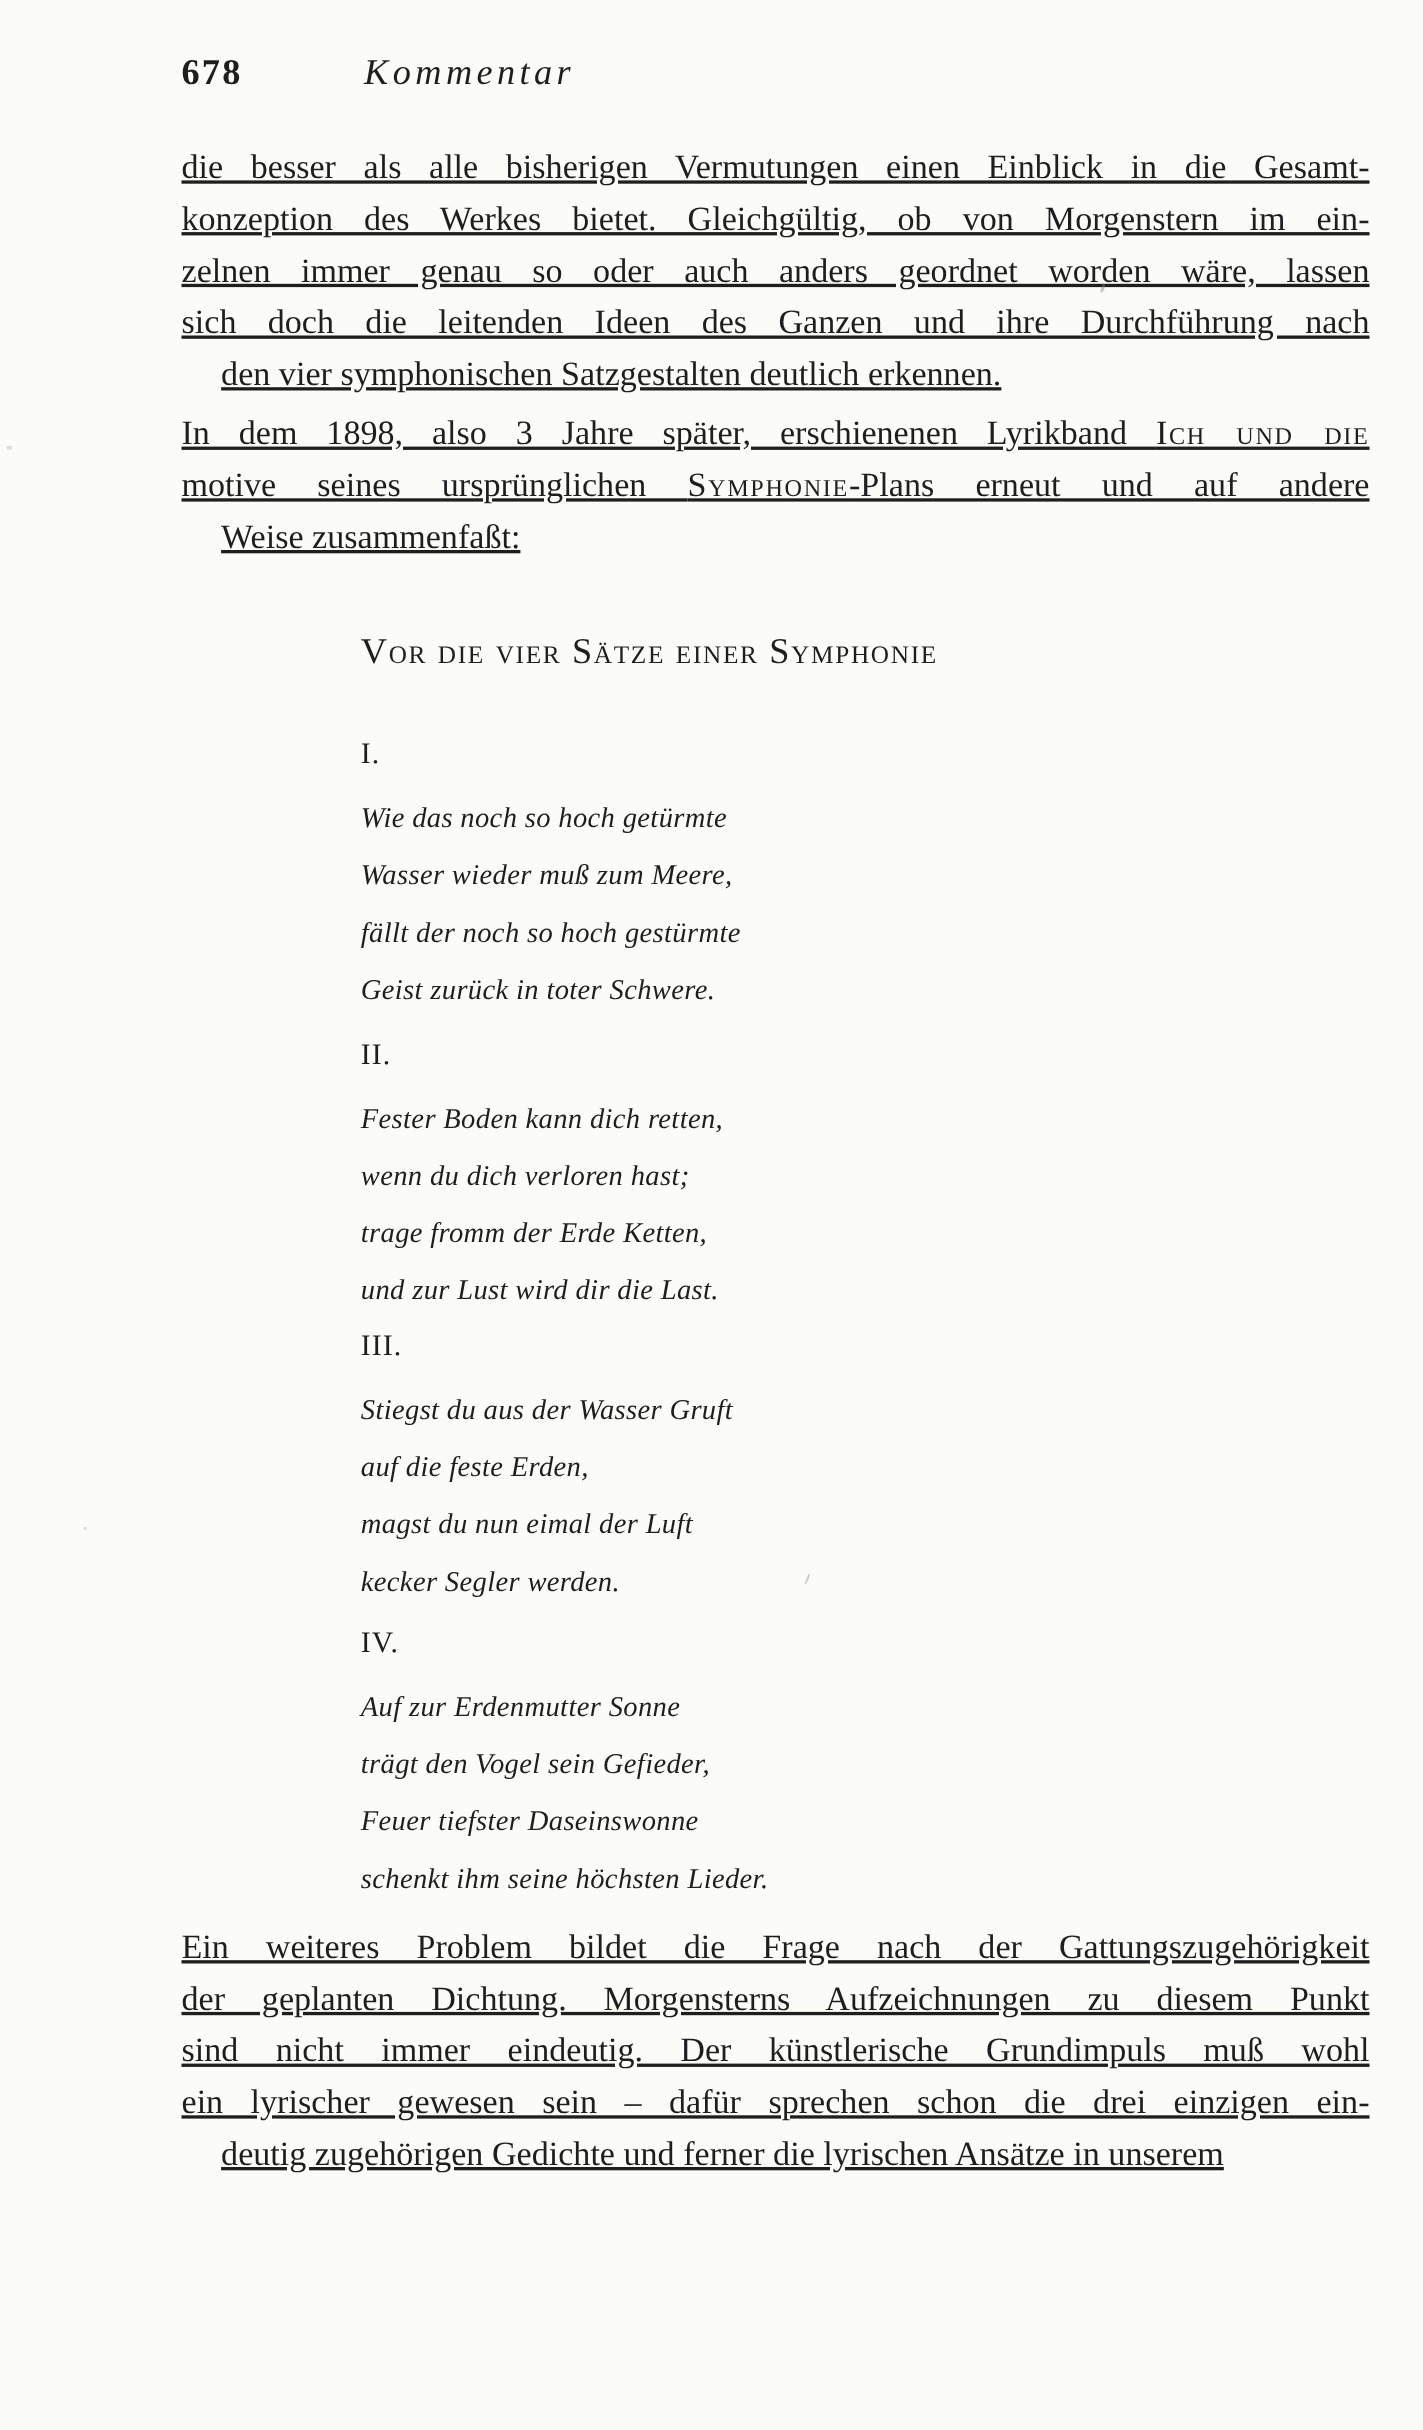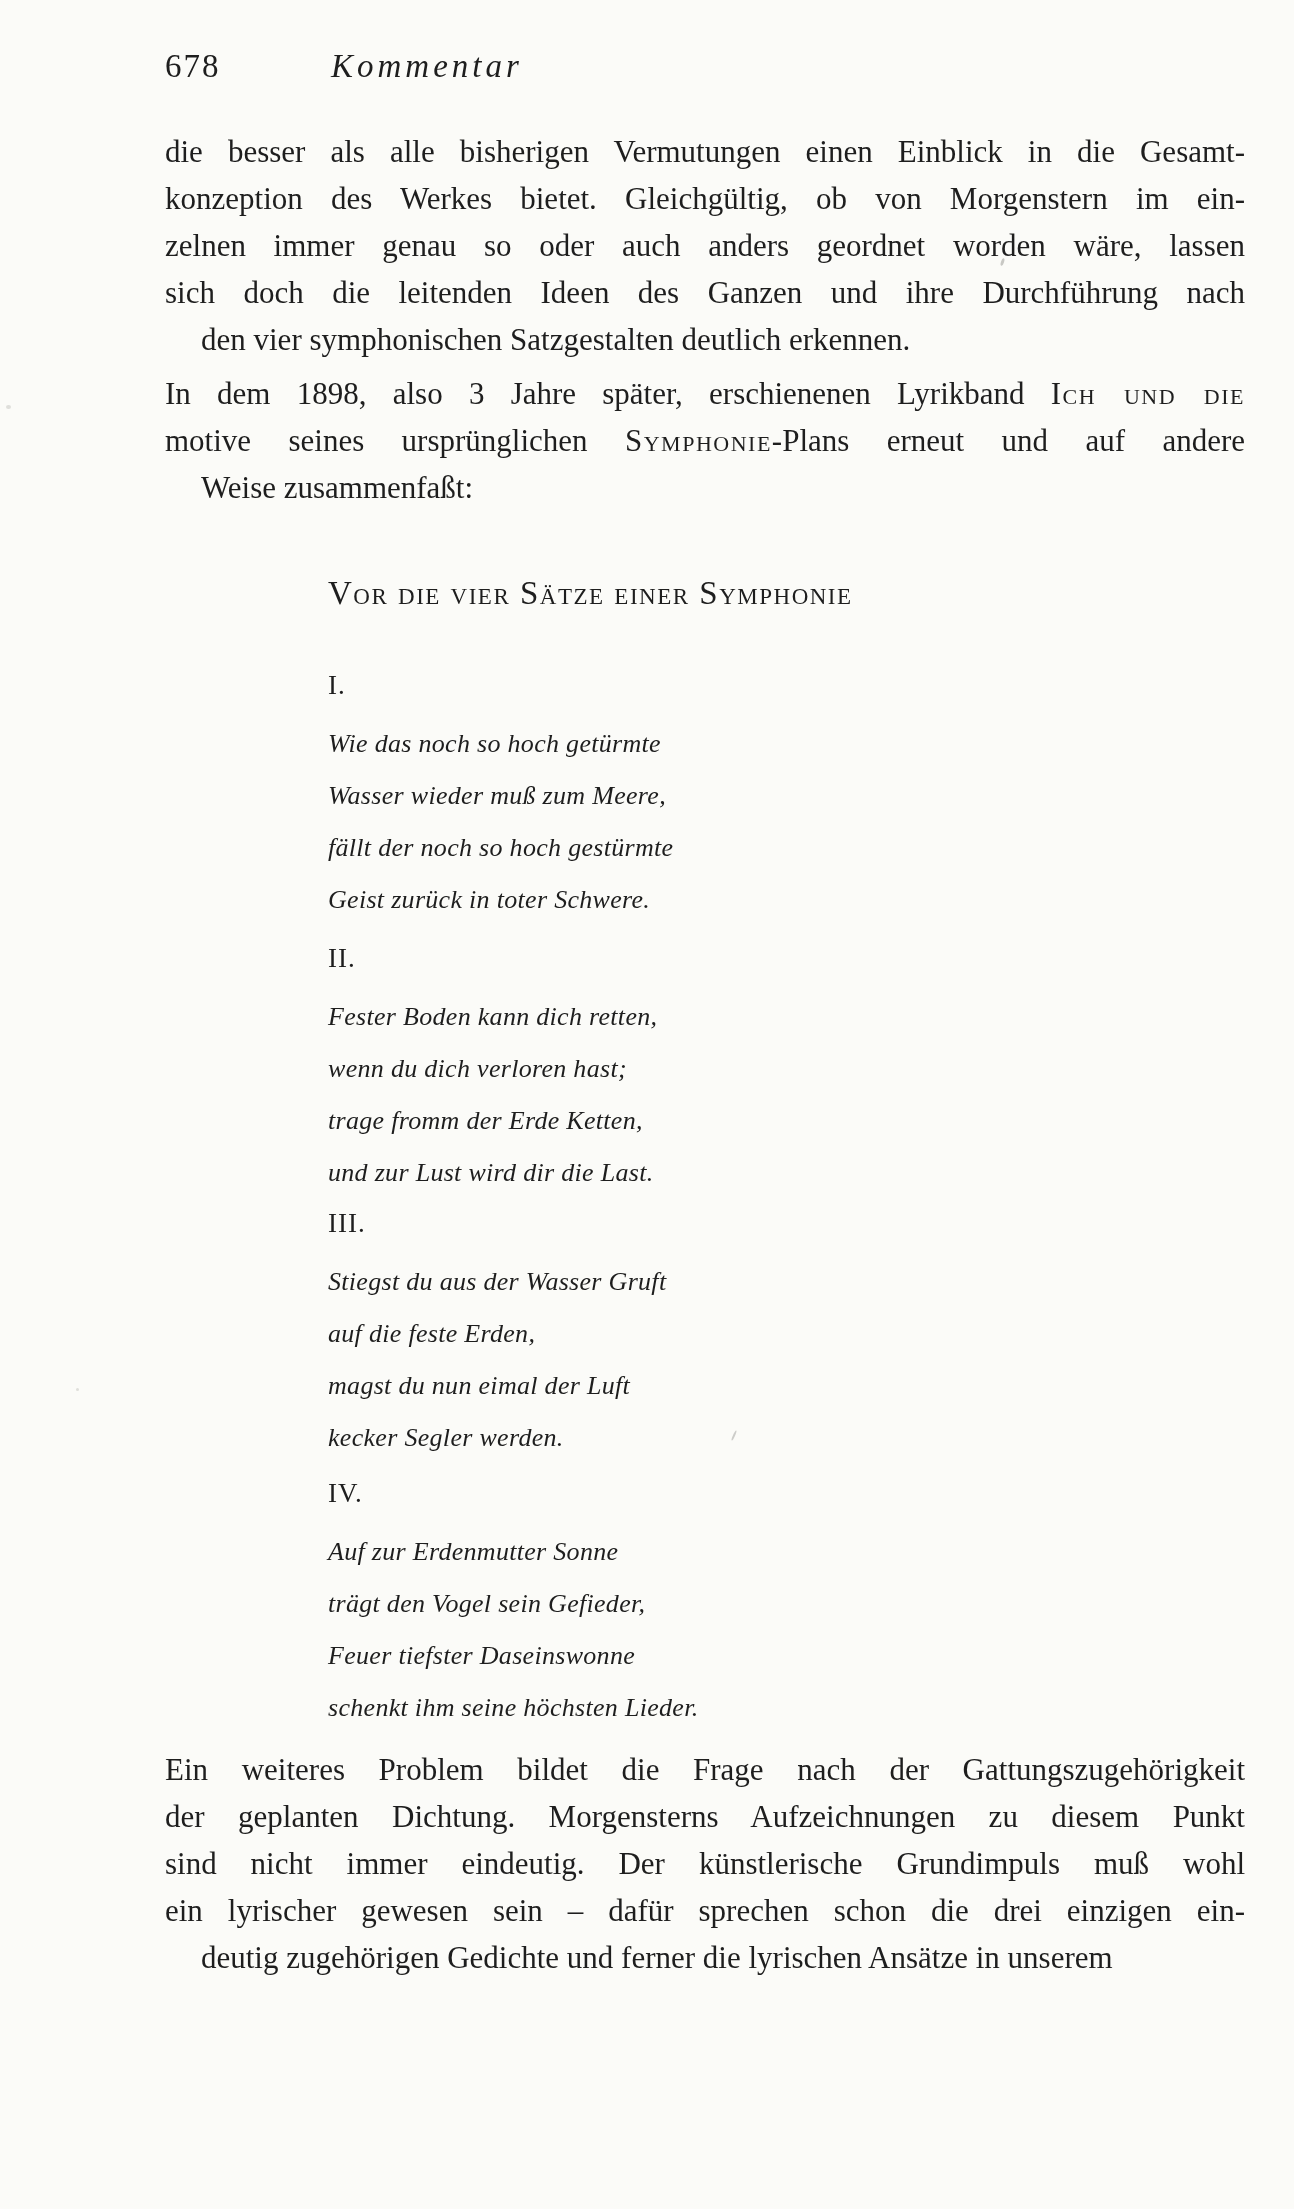--- a/index.html
+++ b/index.html
@@ -13,25 +13,25 @@
     background: #fbfbf8;
     color: #1e1e1e;
     font-family: "Liberation Serif", "DejaVu Serif", serif;
     overflow: hidden;
   }
 
   .block { position: absolute; }
 
   
   .header { top: 44px; left: 165px; width: 1080px; font-size: 33px; line-height: 44px; }
-  .page-number { display: inline-block; width: 166px; letter-spacing: 2px; }
+  .page-number { display: inline-block; width: 166px; letter-spacing: 2px; font-weight: bold; }
   .running-head { font-style: italic; letter-spacing: 4px; }
 
   
-  .para { left: 165px; width: 1080px; font-size: 31px; line-height: 47px; }
+  .para { left: 165px; width: 1080px; font-size: 31px; line-height: 47px; text-decoration: underline; }
   .p1 { top: 128px; }
   .p2 { top: 370px; }
   .p3 { top: 1746px; }
   .jline { text-align: justify; text-align-last: justify; text-justify: inter-word; }
   .jline.last { text-align-last: left; margin-left: 36px; }
 
   .sc { font-variant: small-caps; letter-spacing: 1.5px; margin-top: 40px; }
 
   
   .poem-title {

